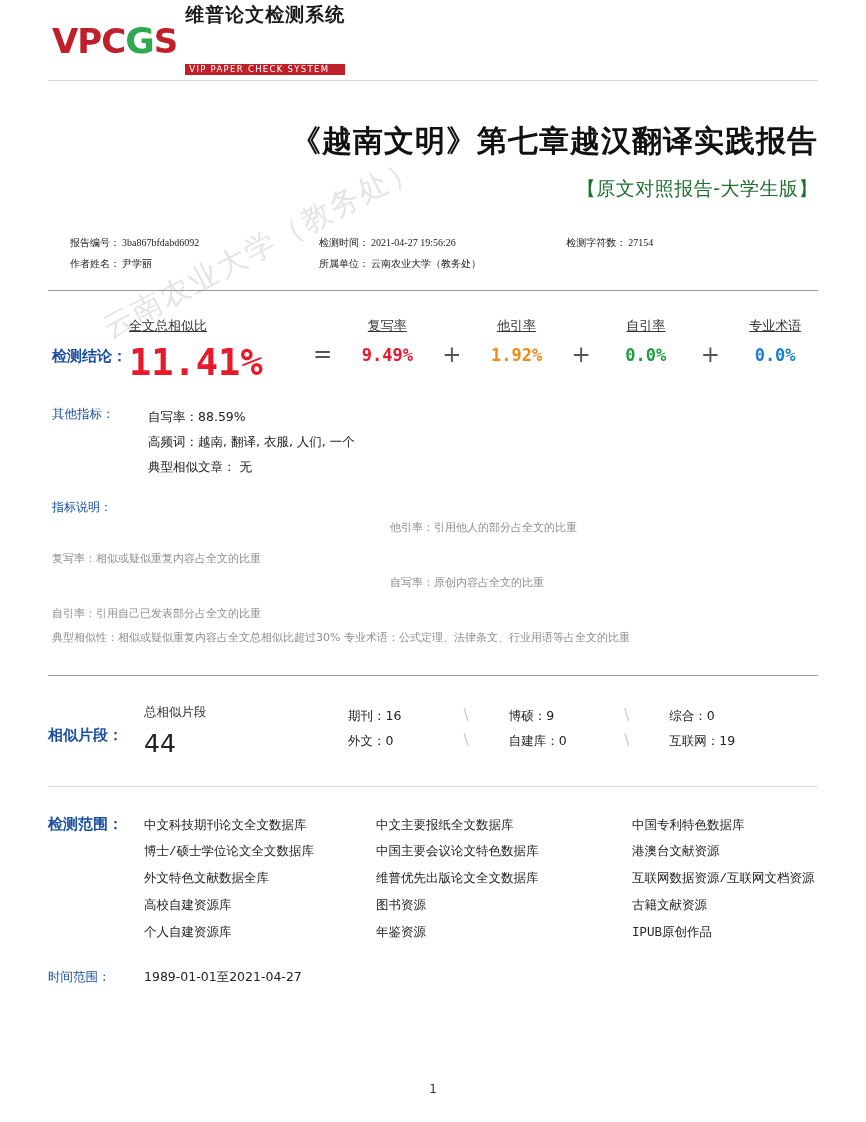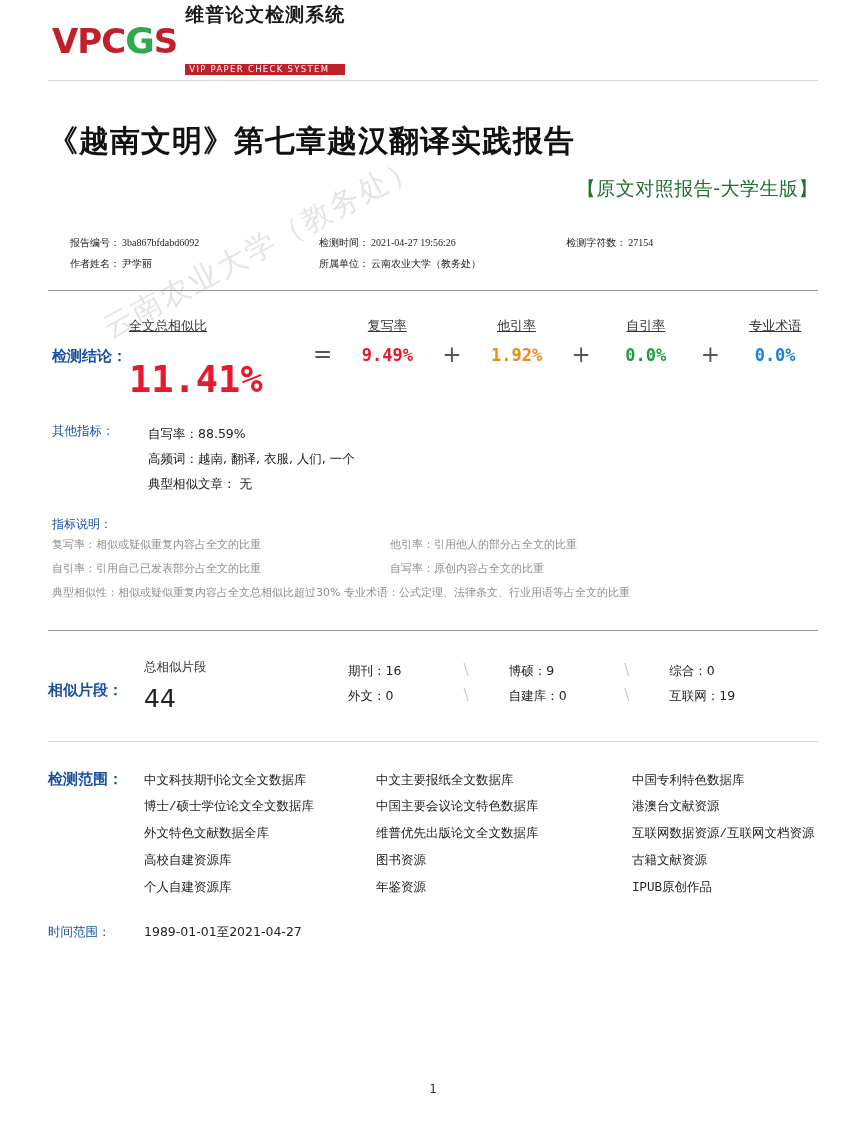--- a/index.html
+++ b/index.html
@@ -79,21 +79,21 @@
     white-space: nowrap;
   }
   .hr-top {
     border: 0;
     border-top: 1px solid #d9d9d9;
     margin: 12px 0 0 0;
   }
 
   
   .title {
-    text-align: left;
+    text-align: right;
     font-family: "DejaVu Sans", sans-serif;
     font-weight: bold;
     font-size: 30px;
     color: #111;
     margin-top: 40px;
     letter-spacing: 1px;
   }
   .subtitle {
     text-align: right;
     font-family: "DejaVu Sans", sans-serif;
@@ -179,21 +179,21 @@
   .metric-val {
     font-family: "DejaVu Sans Mono", monospace;
     font-size: 17px;
     font-weight: bold;
     margin-top: 10px;
   }
   .metric.total .metric-val {
     font-size: 37px;
     font-weight: bold;
     color: #e8192c;
-    margin-top: 23px;
+    margin-top: 6px;
     letter-spacing: 0px;
   }
   .op {
     font-family: "DejaVu Sans", sans-serif;
     font-size: 23px;
     color: #555;
     padding: 24px 12px 0 12px;
   }
   .c-red { color: #e8192c; }
   .c-orange { color: #ef8a17; }
@@ -238,21 +238,21 @@
   .explain-body {
     flex: 1;
     font-size: 11px;
     color: #8e8e8e;
     font-family: "DejaVu Sans", sans-serif;
     line-height: 2.2;
   }
   .explain-row {
     display: flex;
   }
-  .explain-col-a { width: 338px; }
+  .explain-col-a { width: 338px; margin-top: 31px; }
   .explain-col-b { flex: 1; }
   .explain-full { width: 100%; }
 
   
   .frag {
     display: flex;
     margin-top: 28px;
   }
   .frag-label {
     width: 96px;

